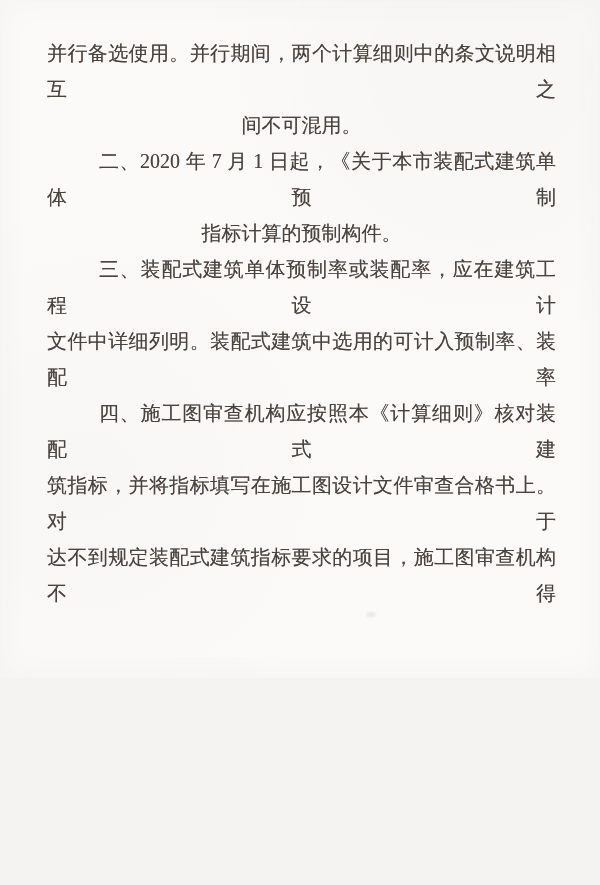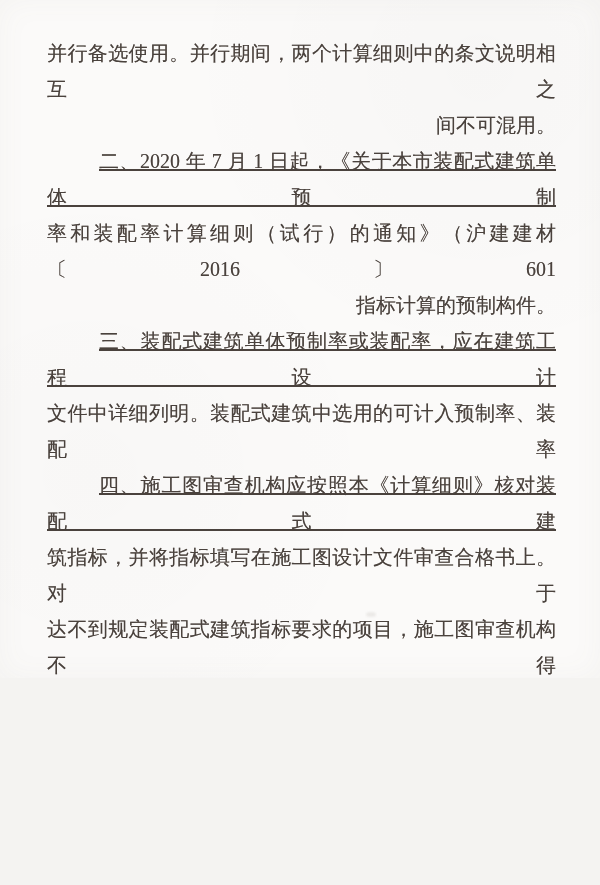--- a/index.html
+++ b/index.html
@@ -19,28 +19,28 @@
     box-shadow:inset 0 0 30px rgba(120,110,100,0.05);
   }
   .body-text{
     position:absolute;
     left:47px; right:44px; top:35px;
     color:#4a423d;
     font-size:20px;
     line-height:36px;
     text-shadow:0 0 0.6px rgba(74,66,61,0.55);
   }
-  .line{ text-align:right; white-space:nowrap; }
+  .line{ text-align:center; white-space:nowrap; }
   .line.jf{
     white-space:normal;
     text-align:justify;
     text-align-last:justify;
     text-justify:inter-character;
   }
-  .line.ind{ text-indent:52px;text-decoration:underline; }
+  .line.ind{ text-indent:52px; }
   .seal{
     position:absolute;
     left:276px; top:667px;
     width:162px; height:162px;
     mix-blend-mode:multiply;
     opacity:0.92;
     transform:rotate(2deg);
   }
   .seal text{
     font-family:"Liberation Serif","DejaVu Serif",serif;
@@ -78,21 +78,20 @@
 <body>
 
 <div class="page">
 
   <div class="body-text">
 
     <div class="line jf">并行备选使用。并行期间，两个计算细则中的条文说明相互之</div>
     <div class="line">间不可混用。</div>
 
     <div class="line jf ind">二、2020 年 7 月 1 日起，《关于本市装配式建筑单体预制</div>
-    <div class="line jf">率和装配率计算细则（试行）的通知》（沪建建材〔2016〕601</div>
     <div class="line">指标计算的预制构件。</div>
 
     <div class="line jf ind">三、装配式建筑单体预制率或装配率，应在建筑工程设计</div>
     <div class="line jf">文件中详细列明。装配式建筑中选用的可计入预制率、装配率</div>
 
     <div class="line jf ind">四、施工图审查机构应按照本《计算细则》核对装配式建</div>
     <div class="line jf">筑指标，并将指标填写在施工图设计文件审查合格书上。对于</div>
     <div class="line jf">达不到规定装配式建筑指标要求的项目，施工图审查机构不得</div>
 
   </div>

